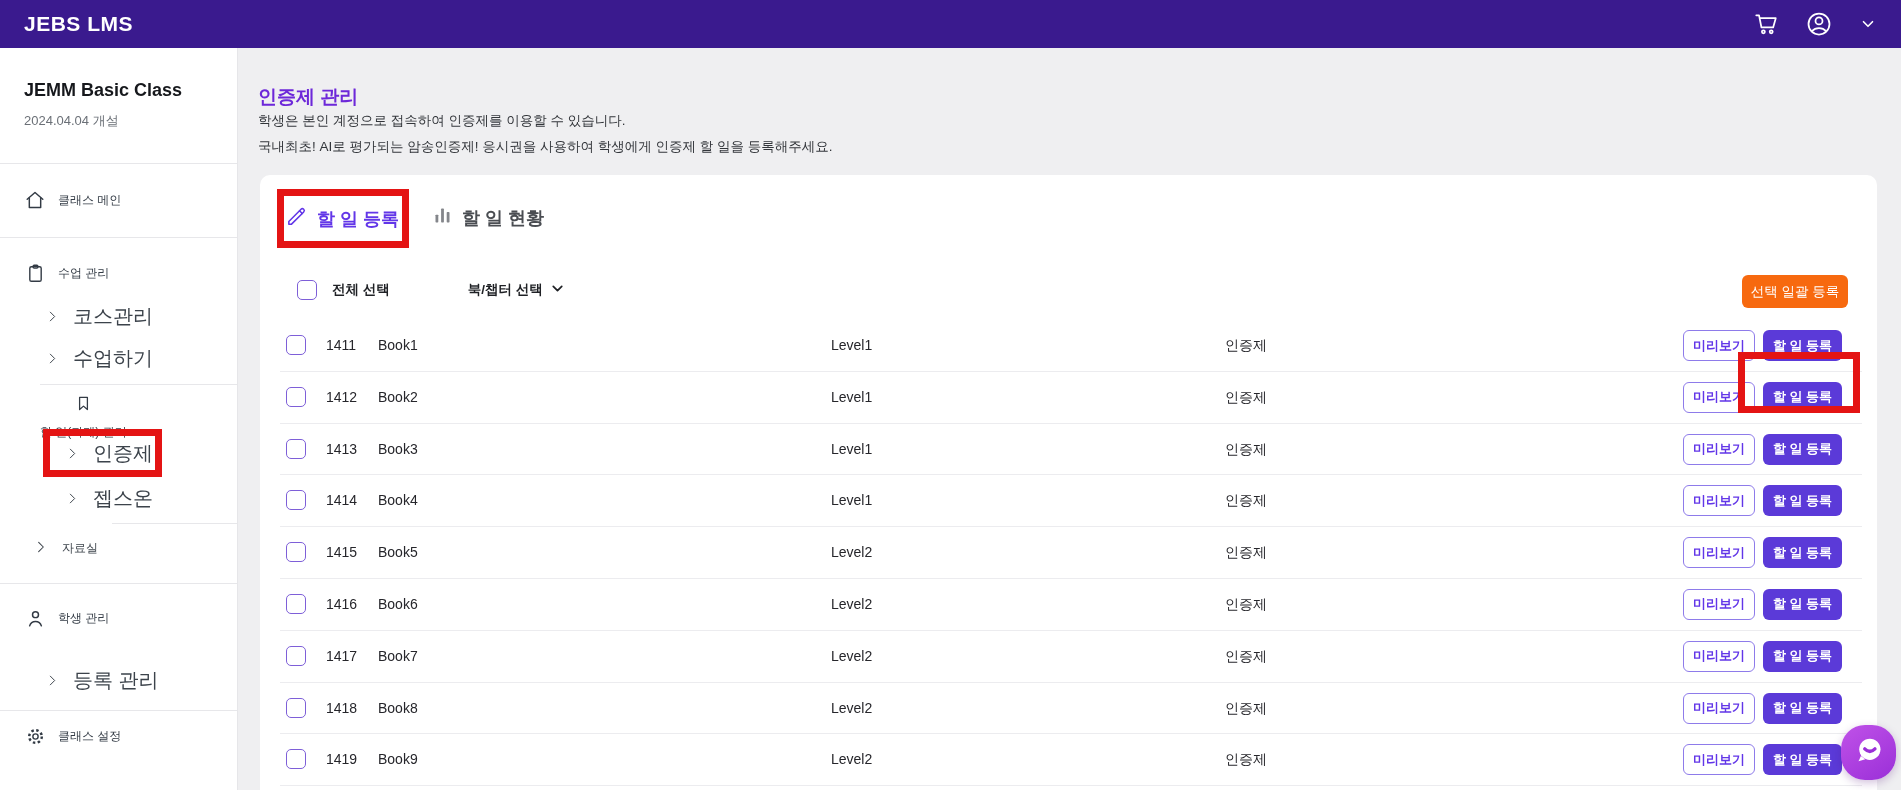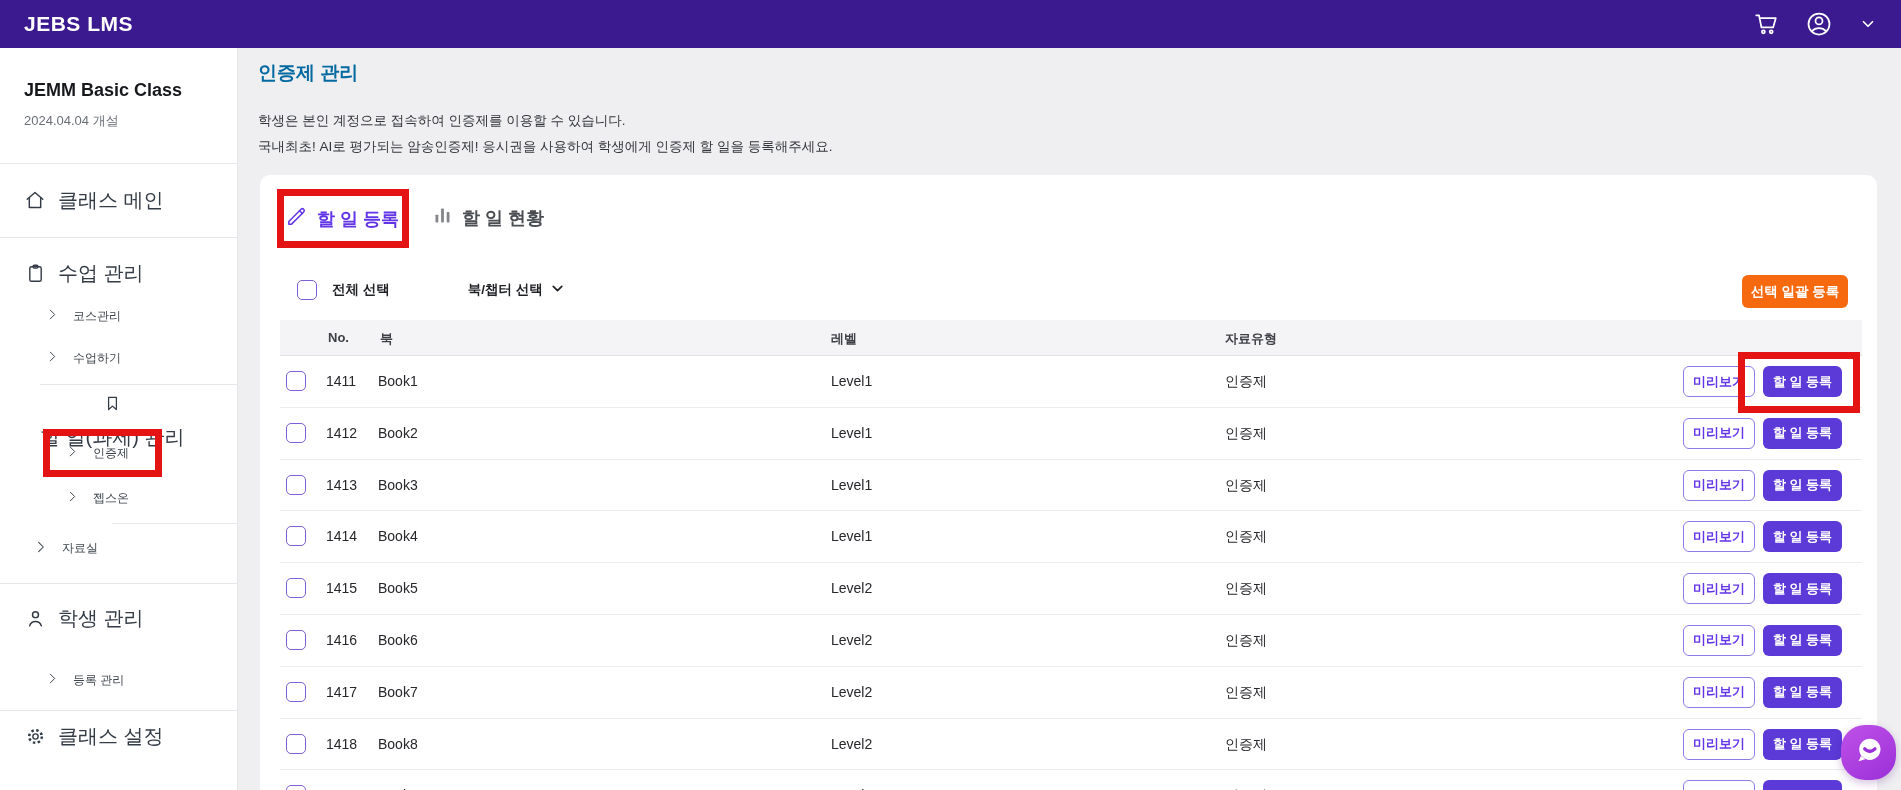--- a/index.html
+++ b/index.html
@@ -11,40 +11,40 @@
   .logo { color:#fff; font-weight:bold; font-size:21px; letter-spacing:.5px; }
   .topbar-right { display:flex; align-items:center; gap:26px; }
   .tb-icon { display:inline-flex; align-items:center; justify-content:center; cursor:pointer; }
 
   
   .sidebar { position:absolute; left:0; top:48px; width:238px; height:742px; background:#fff; border-right:1px solid #e6e6e9; z-index:2; }
   .class-name { position:absolute; left:24px; top:32px; font-size:18px; font-weight:bold; color:#16181c; }
   .class-meta { position:absolute; left:24px; top:64px; font-size:13px; color:#6b7077; }
   .sdiv { position:absolute; height:1px; background:#e7e7ea; right:0; }
   .snav-item { position:absolute; display:flex; align-items:center; gap:12px; height:30px; color:#333b45; font-size:16px; cursor:pointer; white-space:nowrap; }
-  .snav-item .lbl { font-size:20px; }
-  .snav-sub { position:absolute; display:flex; align-items:center; gap:14px; height:28px; color:#3c434b; font-size:12px; cursor:pointer; white-space:nowrap; }
+  .snav-item .lbl { font-size:12px; }
+  .snav-sub { position:absolute; display:flex; align-items:center; gap:14px; height:28px; color:#3c434b; font-size:20px; cursor:pointer; white-space:nowrap; }
   .sicon { display:inline-flex; width:22px; justify-content:center; }
 
   
-  .page-title { position:absolute; left:258px; top:60px; font-size:19px; font-weight:bold; color:#0369a1; }
+  .page-title { position:absolute; left:258px; top:84px; font-size:19px; font-weight:bold; color:#6d28d9; }
   .page-desc { position:absolute; left:258px; top:108px; font-size:13.5px; color:#33363b; line-height:26px; }
 
   
   .card { position:absolute; left:260px; top:175px; width:1617px; height:615px; background:#fff; border-radius:10px 10px 0 0; overflow:hidden; z-index:1; }
 
   .tab { position:absolute; display:flex; align-items:center; gap:9px; top:30px; cursor:pointer; font-size:18px; font-weight:bold; }
   .tab.active { color:var(--purple,#6236e8); }
   .tab.inactive { color:#4a4d52; }
 
   .ctrl-checkbox, .cb { width:20px; height:20px; border:1.5px solid #7e5fd8; border-radius:5px; background:#fff; display:inline-block; cursor:pointer; }
   .ctrl-row { position:absolute; top:105px; left:37px; display:flex; align-items:center; }
   .ctrl-label { font-size:13.5px; font-weight:bold; color:#1f2125; margin-left:15px; }
   .book-select { display:flex; align-items:center; gap:6px; margin-left:78px; font-size:13.5px; font-weight:bold; color:#1f2125; cursor:pointer; }
-  .btn-orange { position:absolute; left:1482px; top:100px; width:106px; height:33px; background:var(--orange,#f7690f); color:#fff; border:none; border-radius:6px; font-size:13.5px; font-weight:bold; cursor:pointer; font-family:inherit; }
+  .btn-orange { position:absolute; left:1482px; top:100px; width:106px; height:33px; background:var(--orange,#f7690f); color:#fff; border:none; border-radius:6px; font-size:13.5px; font-weight:normal; cursor:pointer; font-family:inherit; }
 
   
   .table { position:absolute; left:20px; top:145px; width:1582px; }
   .thead { position:relative; height:36px; background:#f4f4f6; border-bottom:1px solid #e2e2e6; }
   .thead span { position:absolute; top:10px; font-size:13px; font-weight:bold; color:#3f4046; }
   .th-no { left:48px; } .th-book { left:100px; } .th-level { left:551px; } .th-type { left:945px; }
   .trow { position:relative; height:51.8px; border-bottom:1px solid #ececef; background:#fff; }
   .trow .cb { position:absolute; left:6px; top:15px; }
   .trow span.cell { position:absolute; top:17px; font-size:14px; color:#26262b; }
   .c-no { left:46px; } .c-book { left:98px; } .c-level { left:551px; } .c-type { left:945px; }
@@ -215,26 +215,20 @@
       <span class="book-select">
         <span>북/챕터 선택</span>
         <span><svg width="17" height="17" viewBox="0 0 24 24" fill="none" stroke="#1f2125" stroke-width="2.4" stroke-linecap="round" stroke-linejoin="round">
               <path d="M6 9 l6 6 6-6"></path>
             </svg></span>
       </span>
     </div>
     <button class="btn-orange">선택 일괄 등록</button>
 
     <div class="table">
-      <div class="thead">
-        <span class="th-no">No.</span>
-        <span class="th-book">북</span>
-        <span class="th-level">레벨</span>
-        <span class="th-type">자료유형</span>
-      </div>
 
       <div class="trow">
         <span class="cb"></span>
         <span class="cell c-no">1411</span>
         <span class="cell c-book">Book1</span>
         <span class="cell c-level">Level1</span>
         <span class="cell c-type">인증제</span>
         <button class="btn-outline">미리보기</button>
         <button class="btn-fill">할 일 등록</button>
       </div>

